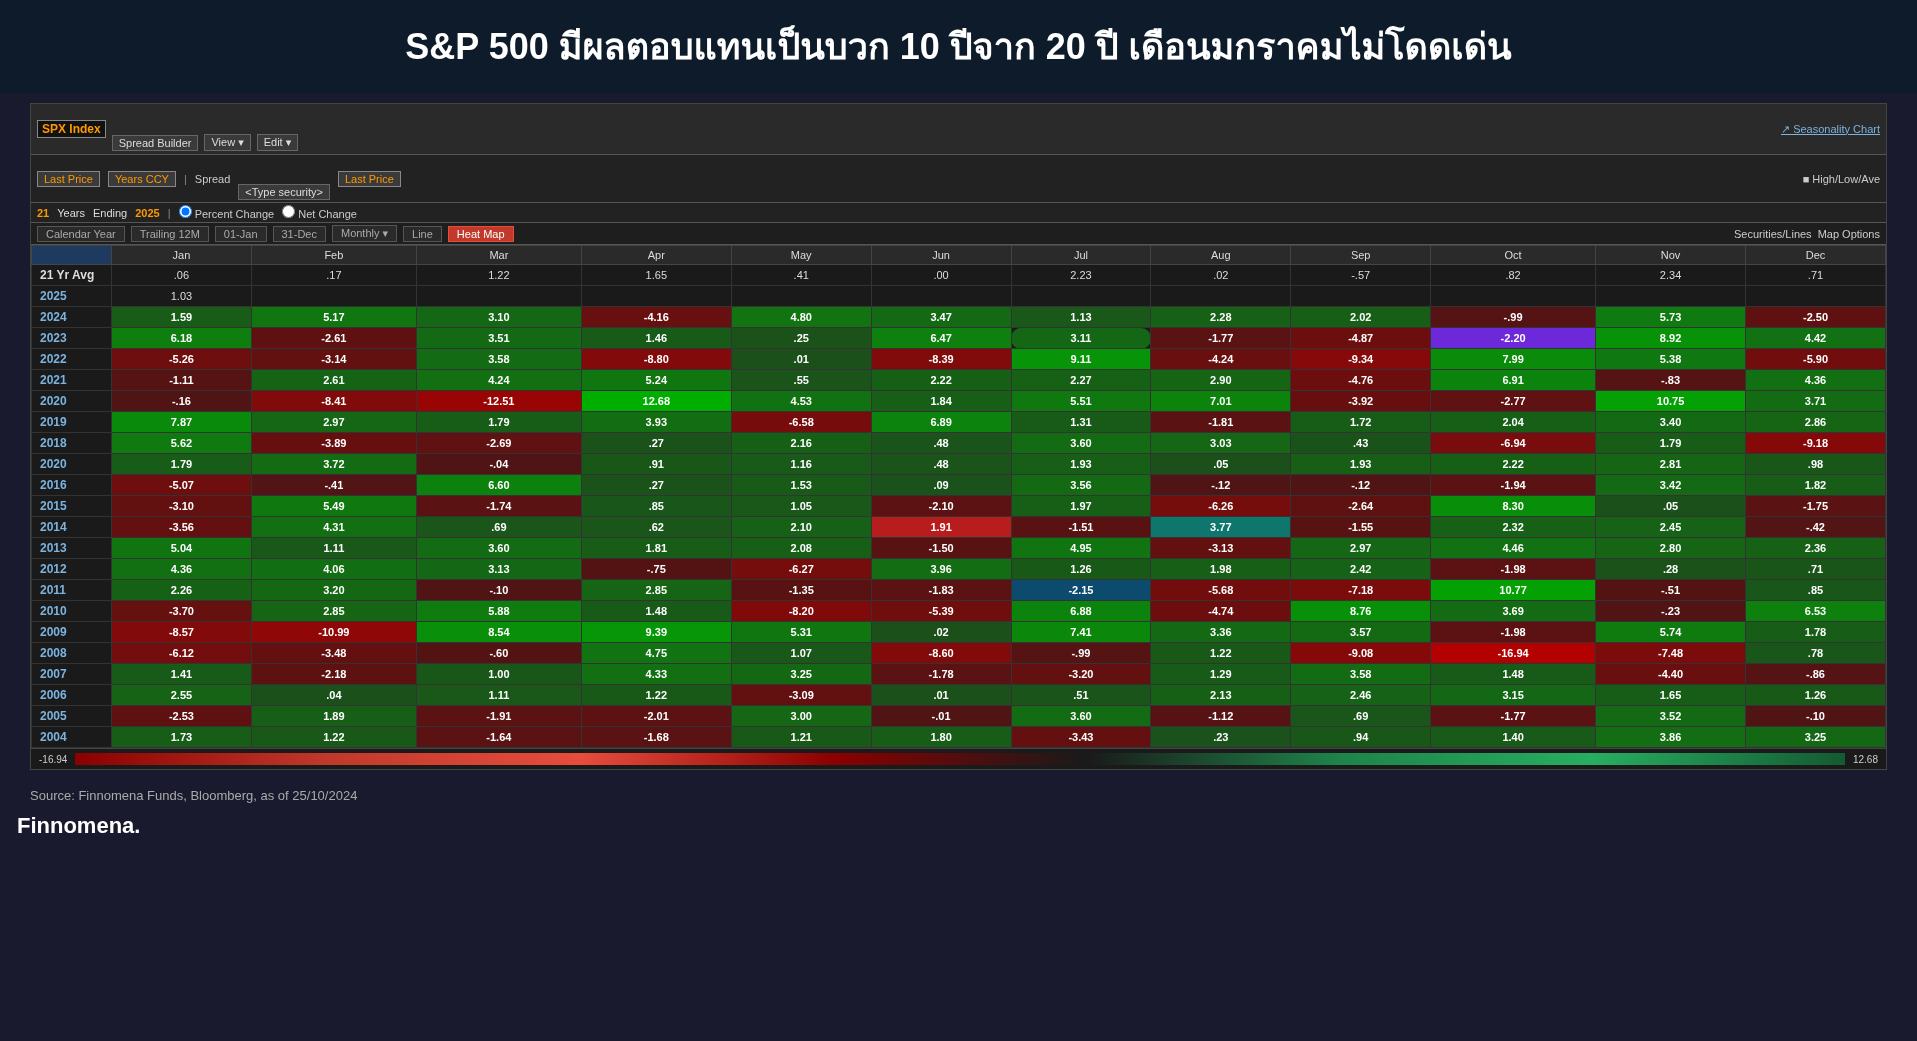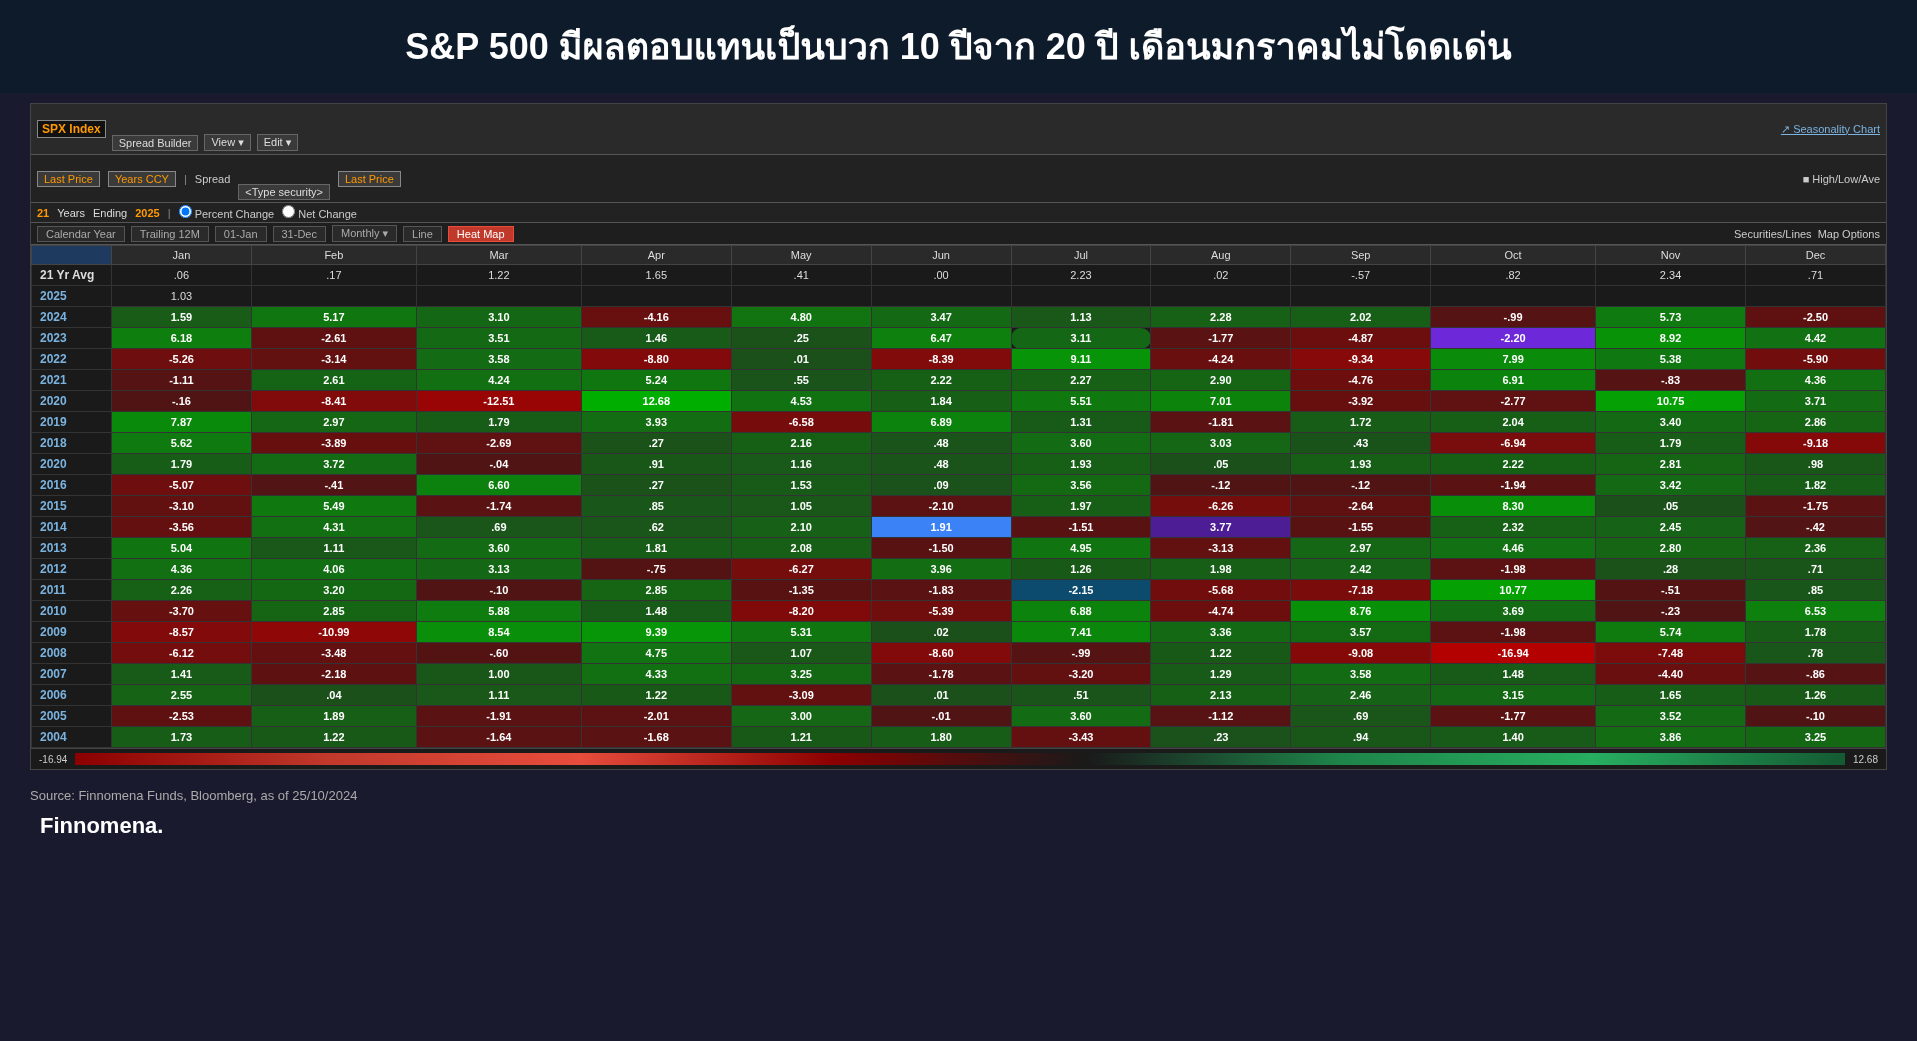--- a/index.html
+++ b/index.html
@@ -176,21 +176,21 @@
     }
 
     
     .footer {
       padding: 8px 30px 4px;
       color: #aaa;
       font-size: 13px;
     }
 
     .brand {
-      padding: 6px 40px 10px;
+      padding: 6px 17px 10px;
       color: white;
       font-size: 22px;
       font-weight: bold;
     }
 
     .legend-bar {
       display: flex;
       align-items: center;
       gap: 8px;
       padding: 4px 8px;
@@ -471,23 +471,23 @@
               <td style="background: rgb(27, 80, 27); color: white;">.05</td>
               <td style="background: rgb(90, 18, 18); color: white;">-1.75</td>
             </tr>
             <tr>
               <td class="year-cell">2014</td>
               <td style="background: rgb(101, 16, 16); color: white;">-3.56</td>
               <td style="background: rgb(18, 112, 18); color: white;">4.31</td>
               <td style="background: rgb(26, 85, 26); color: white;">.69</td>
               <td style="background: rgb(26, 85, 26); color: white;">.62</td>
               <td style="background: rgb(23, 96, 23); color: white;">2.10</td>
-              <td style="background: #3b82f6; color: white;">1.91</td>
+              <td style="background: #b91c1c; color: white;">1.91</td>
               <td style="background: rgb(89, 18, 18); color: white;">-1.51</td>
-              <td style="background: #4c1d95; color: white;">3.77</td>
+              <td style="background: #0f766e; color: white;">3.77</td>
               <td style="background: rgb(89, 18, 18); color: white;">-1.55</td>
               <td style="background: rgb(22, 97, 22); color: white;">2.32</td>
               <td style="background: rgb(22, 98, 22); color: white;">2.45</td>
               <td style="background: rgb(82, 20, 20); color: white;">-.42</td>
             </tr>
             <tr>
               <td class="year-cell">2013</td>
               <td style="background: rgb(16, 117, 16); color: white;">5.04</td>
               <td style="background: rgb(25, 88, 25); color: white;">1.11</td>
               <td style="background: rgb(19, 107, 19); color: white;">3.60</td>

